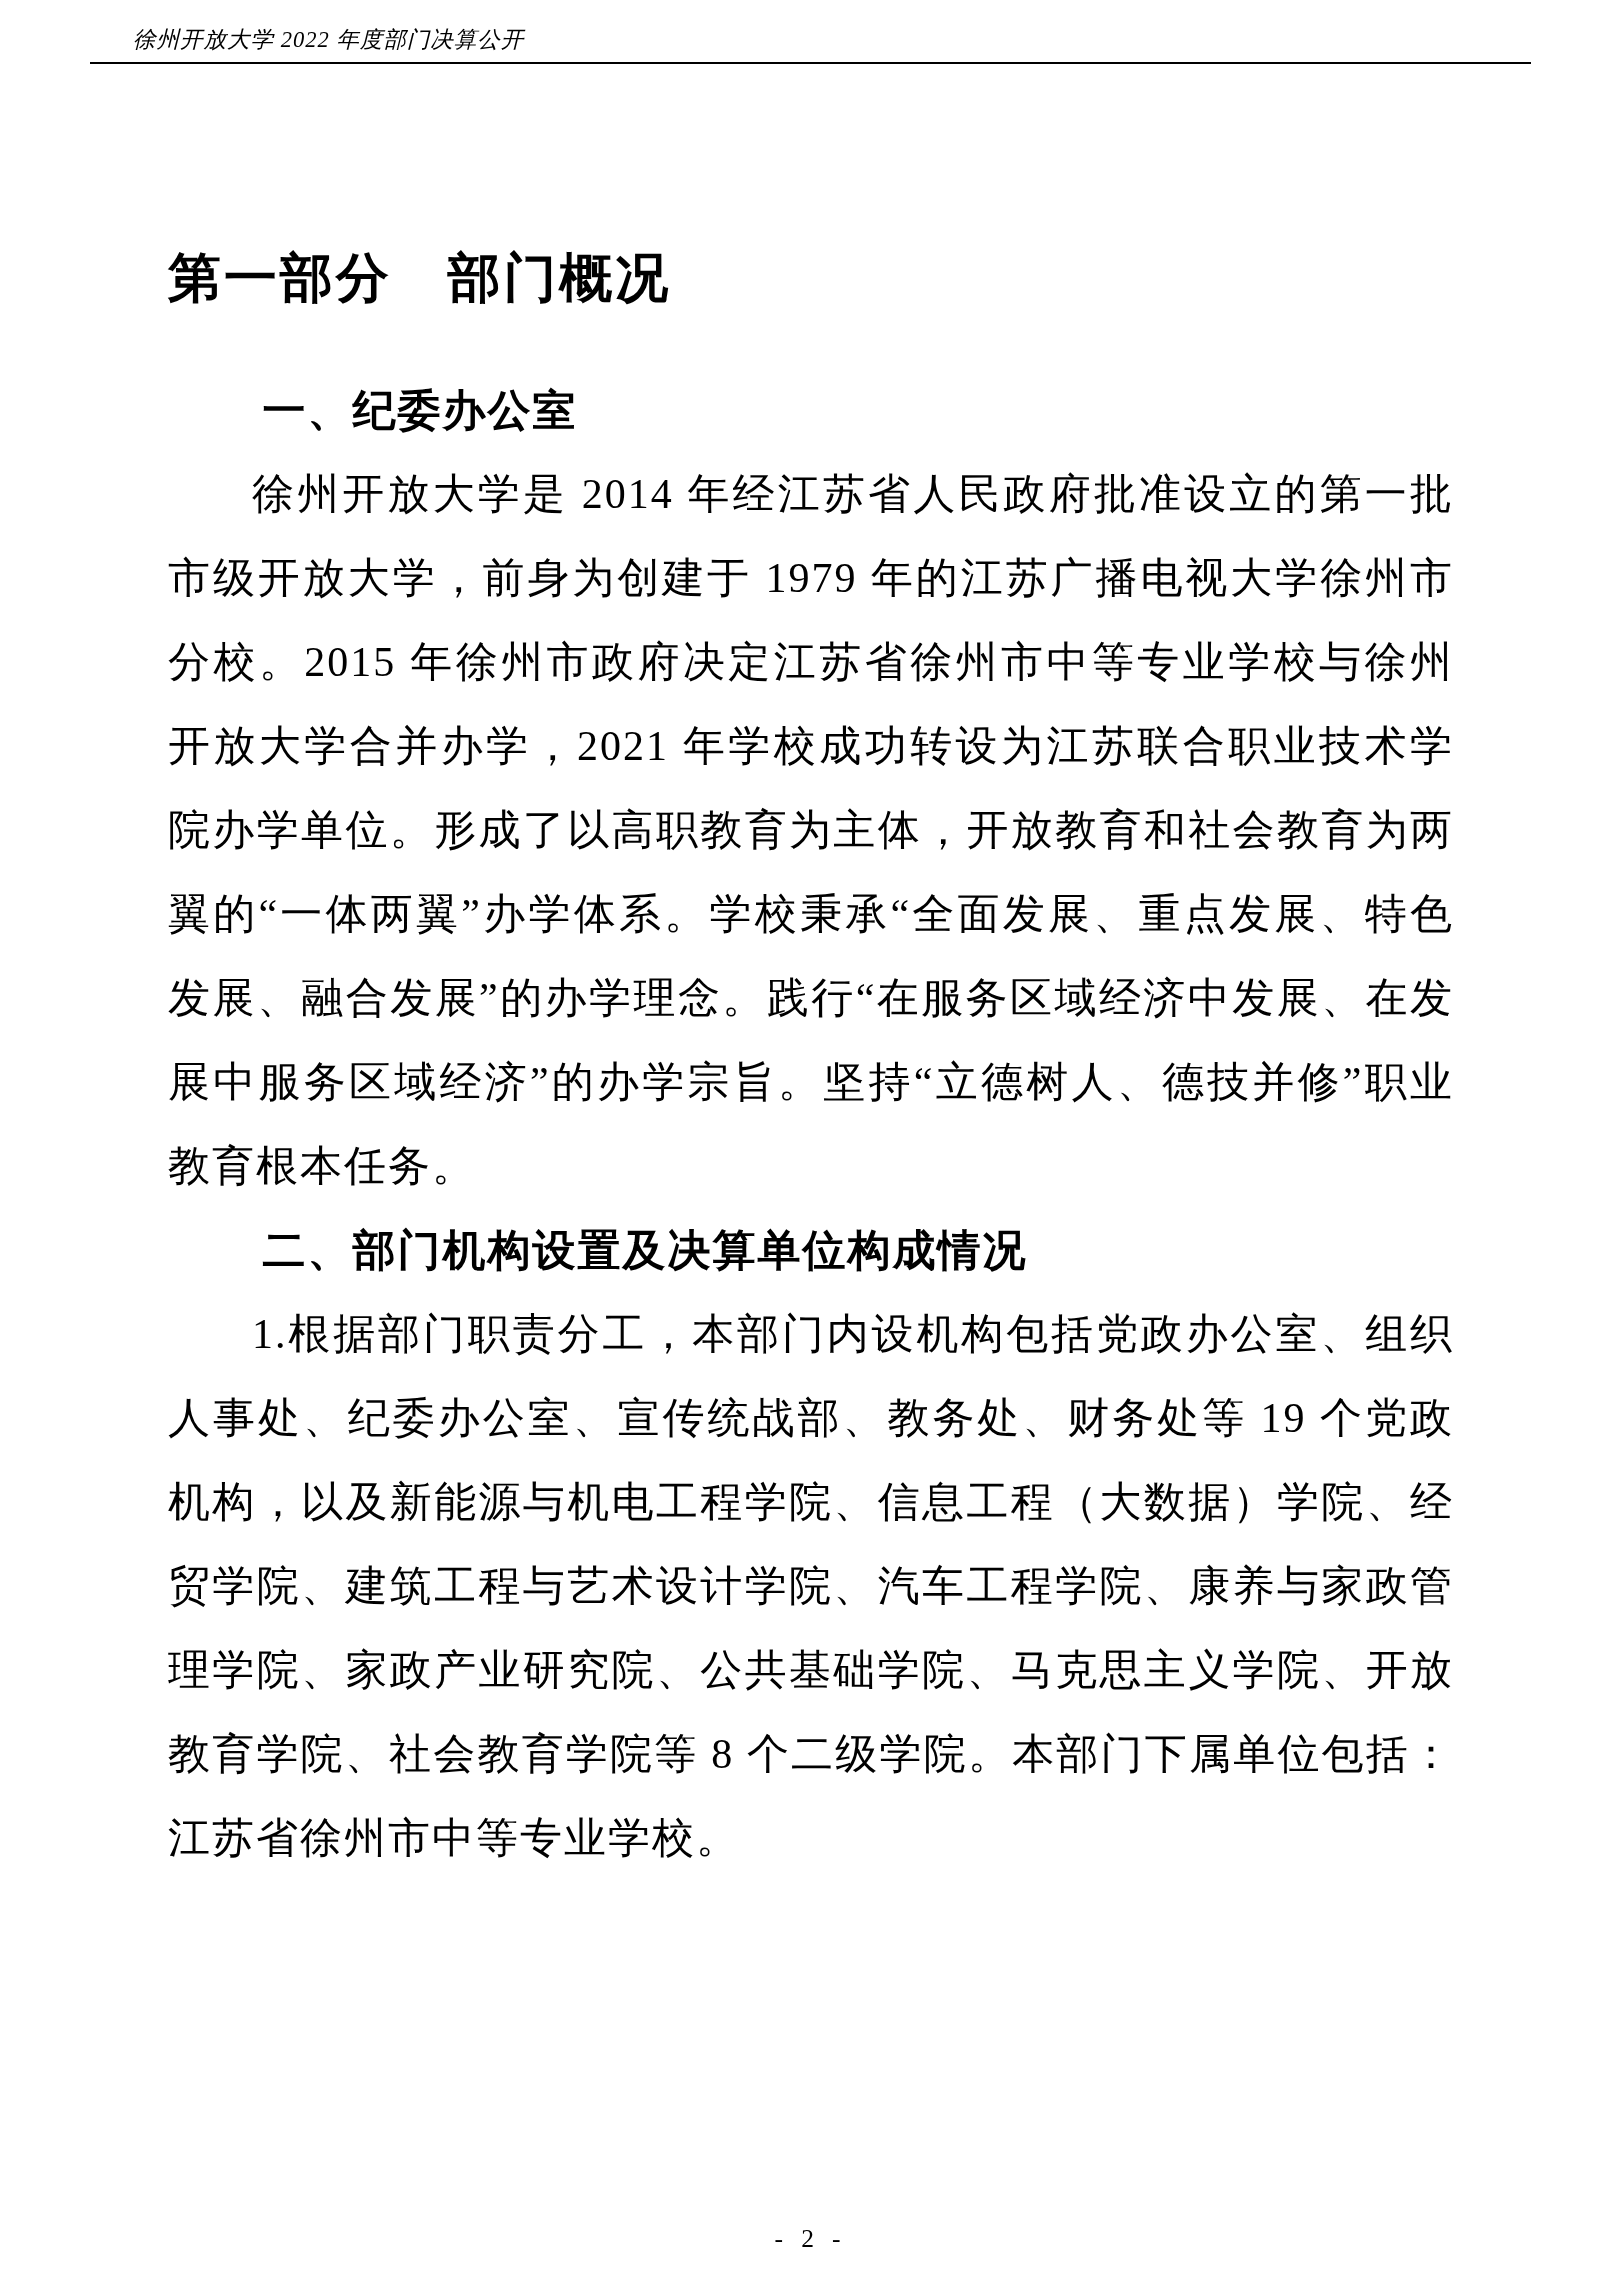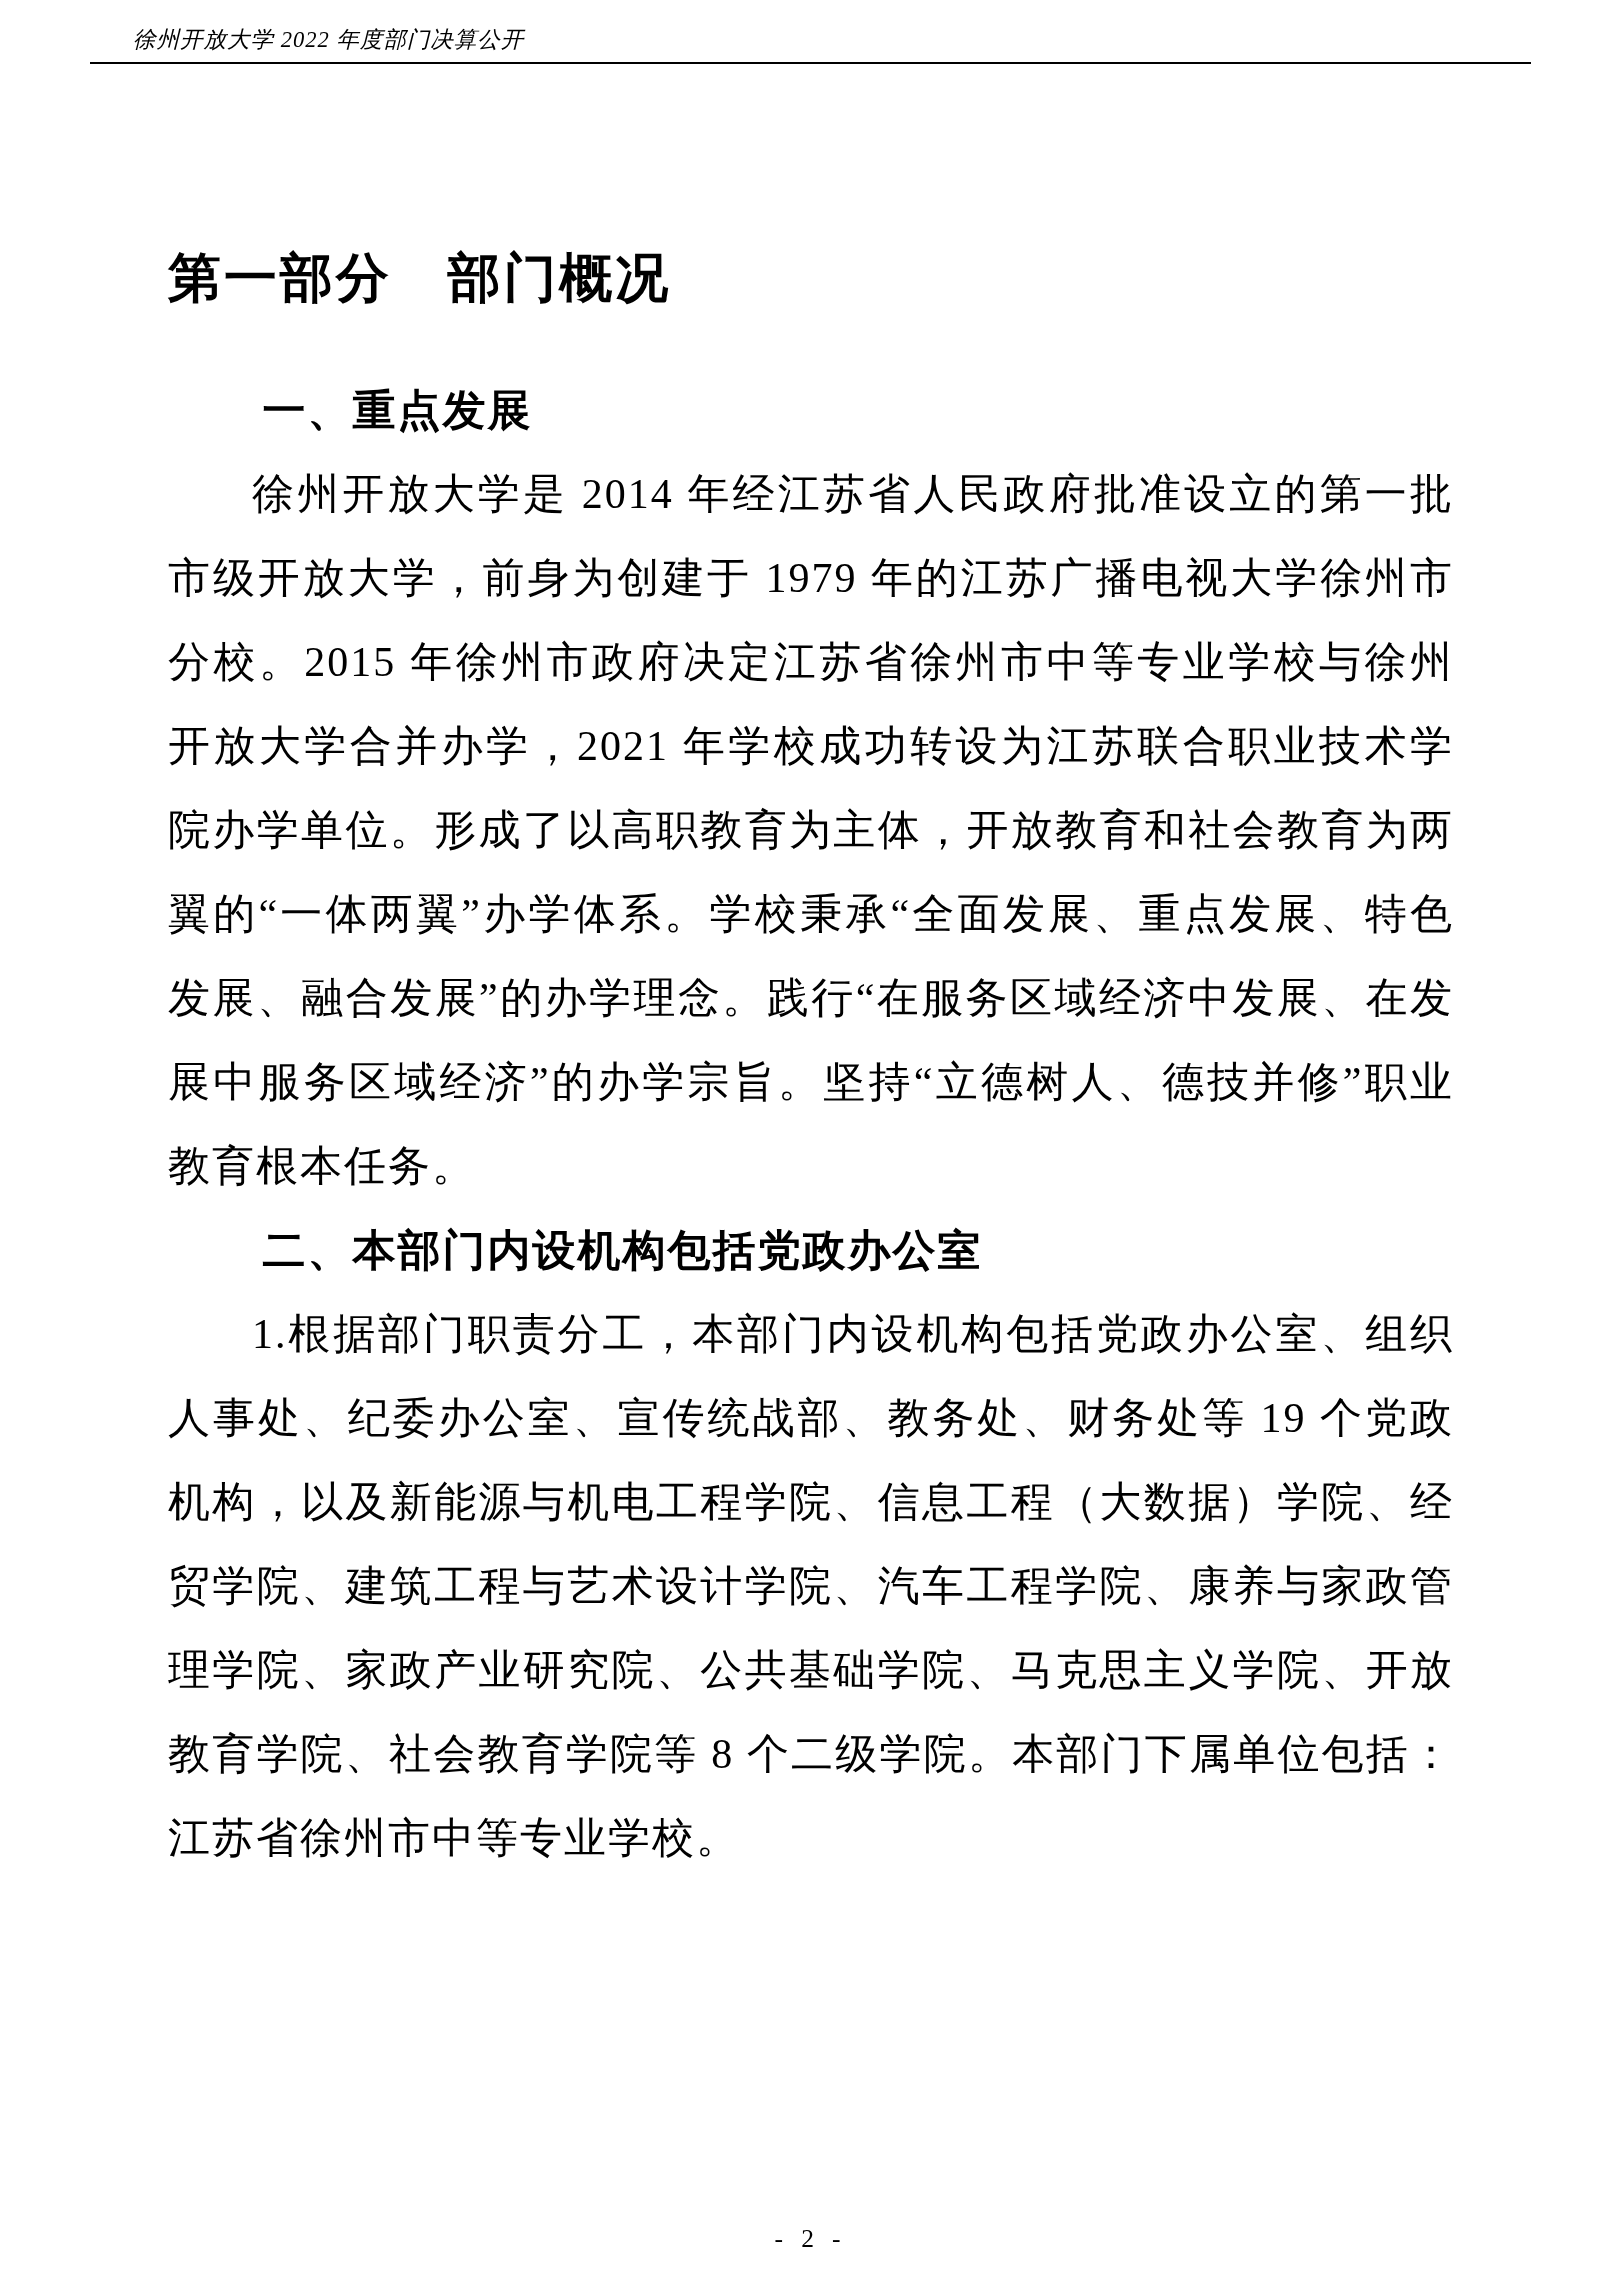--- a/index.html
+++ b/index.html
@@ -76,25 +76,25 @@
 <div class="page">
 
   <div class="doc-header">
     <span>徐州开放大学 2022 年度部门决算公开</span>
   </div>
 
   <div class="content">
 
     <div class="doc-title">第一部分　部门概况</div>
 
-    <div class="section-heading">一、重点发展</div>
+    <div class="section-heading">一、纪委办公室</div>
 
     <p class="body-para">徐州开放大学是 2014 年经江苏省人民政府批准设立的第一批市级开放大学，前身为创建于 1979 年的江苏广播电视大学徐州市分校。2015 年徐州市政府决定江苏省徐州市中等专业学校与徐州开放大学合并办学，2021 年学校成功转设为江苏联合职业技术学院办学单位。形成了以高职教育为主体，开放教育和社会教育为两翼的“一体两翼”办学体系。学校秉承“全面发展、重点发展、特色发展、融合发展”的办学理念。践行“在服务区域经济中发展、在发展中服务区域经济”的办学宗旨。坚持“立德树人、德技并修”职业教育根本任务。</p>
 
-    <div class="section-heading">二、本部门内设机构包括党政办公室</div>
+    <div class="section-heading">二、部门机构设置及决算单位构成情况</div>
 
     <p class="body-para">1.根据部门职责分工，本部门内设机构包括党政办公室、组织人事处、纪委办公室、宣传统战部、教务处、财务处等 19 个党政机构，以及新能源与机电工程学院、信息工程（大数据）学院、经贸学院、建筑工程与艺术设计学院、汽车工程学院、康养与家政管理学院、家政产业研究院、公共基础学院、马克思主义学院、开放教育学院、社会教育学院等 8 个二级学院。本部门下属单位包括：江苏省徐州市中等专业学校。</p>
 
 
   </div>
 
   <div class="doc-footer">
     <span>- 2 -</span>
   </div>
 

